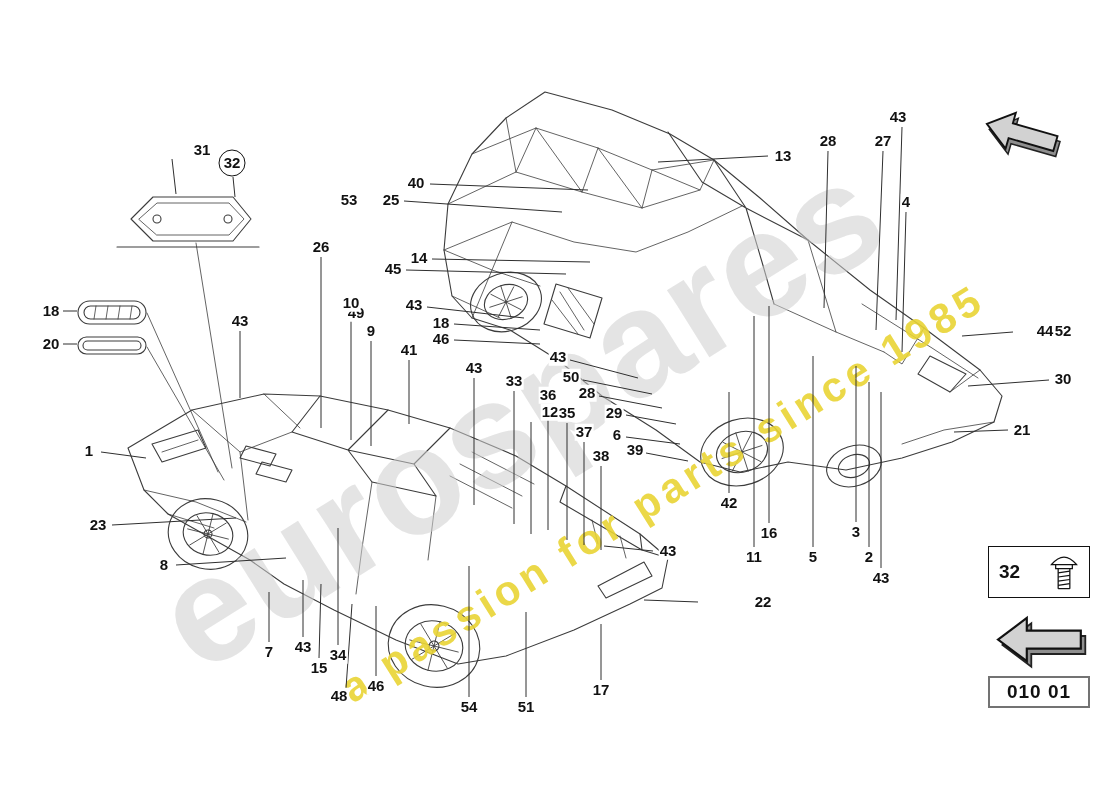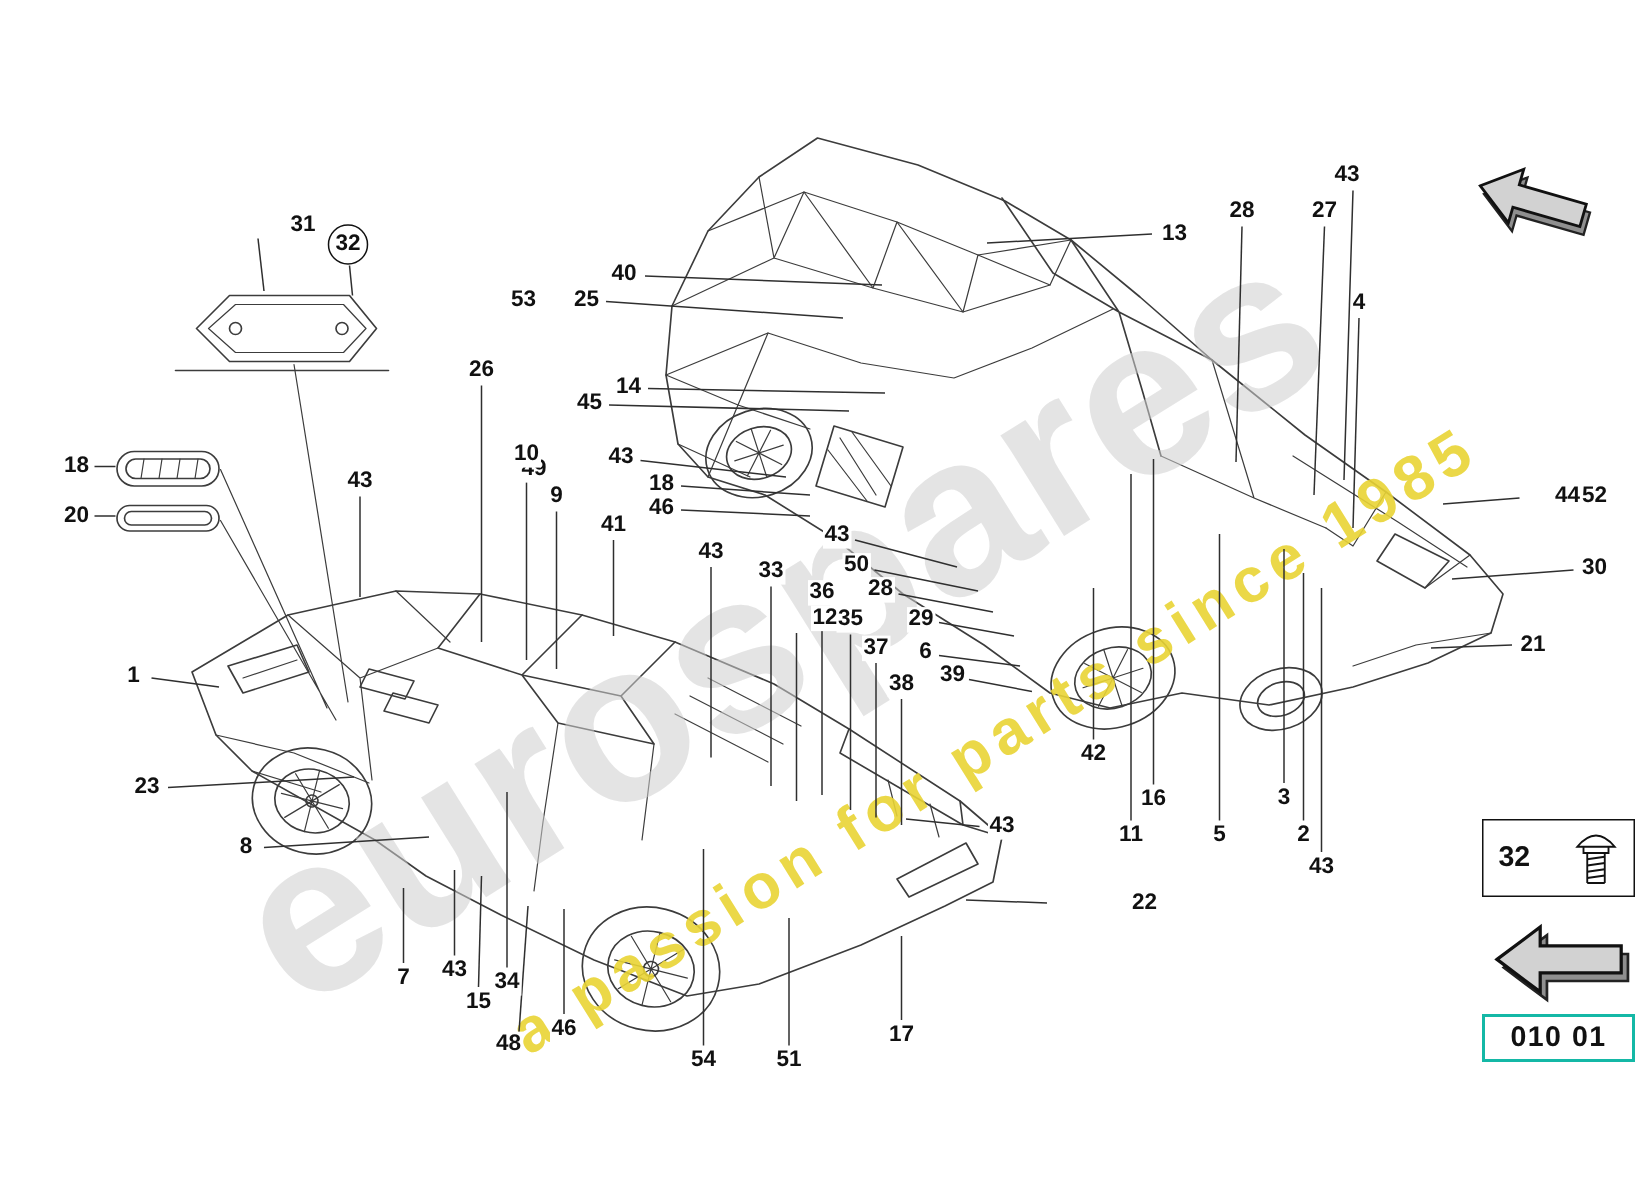--- a/index.html
+++ b/index.html
@@ -20,21 +20,21 @@
   .callout{position:absolute;transform:translate(-50%,-50%);font-size:15px;font-weight:700;color:#111;
            background:#fff;padding:0 1px;line-height:1.1;white-space:nowrap;}
   .callout.circled{width:25px;height:25px;border:1.4px solid #111;border-radius:50%;
            display:flex;align-items:center;justify-content:center;padding:0;background:#fff;}
 
   
   .fastener-box{position:absolute;left:988px;top:546px;width:102px;height:52px;border:1.5px solid #111;
            box-sizing:border-box;display:flex;align-items:center;justify-content:space-between;
            padding:0 10px;background:#fff;}
   .fastener-num{font-size:19px;font-weight:700;color:#111;}
-  .code-box{position:absolute;left:988px;top:676px;width:102px;height:32px;border:2px solid #14b8a6;
+  .code-box{position:absolute;left:988px;top:676px;width:102px;height:32px;border:2px solid #737373;
            box-sizing:border-box;display:flex;align-items:center;justify-content:center;
            font-size:19px;font-weight:700;color:#111;letter-spacing:1px;background:#fff;}
   .rivet-svg{width:30px;height:40px;}
   .rivet-svg path{stroke:#111;stroke-width:1.5;fill:none;}
 
   .arrow-shadow{fill:#8f8f8f;stroke:#222;stroke-width:1;}
   .arrow-main{fill:#d2d2d2;stroke:#111;stroke-width:1.2;}
 </style>
 </head>
 <body>

